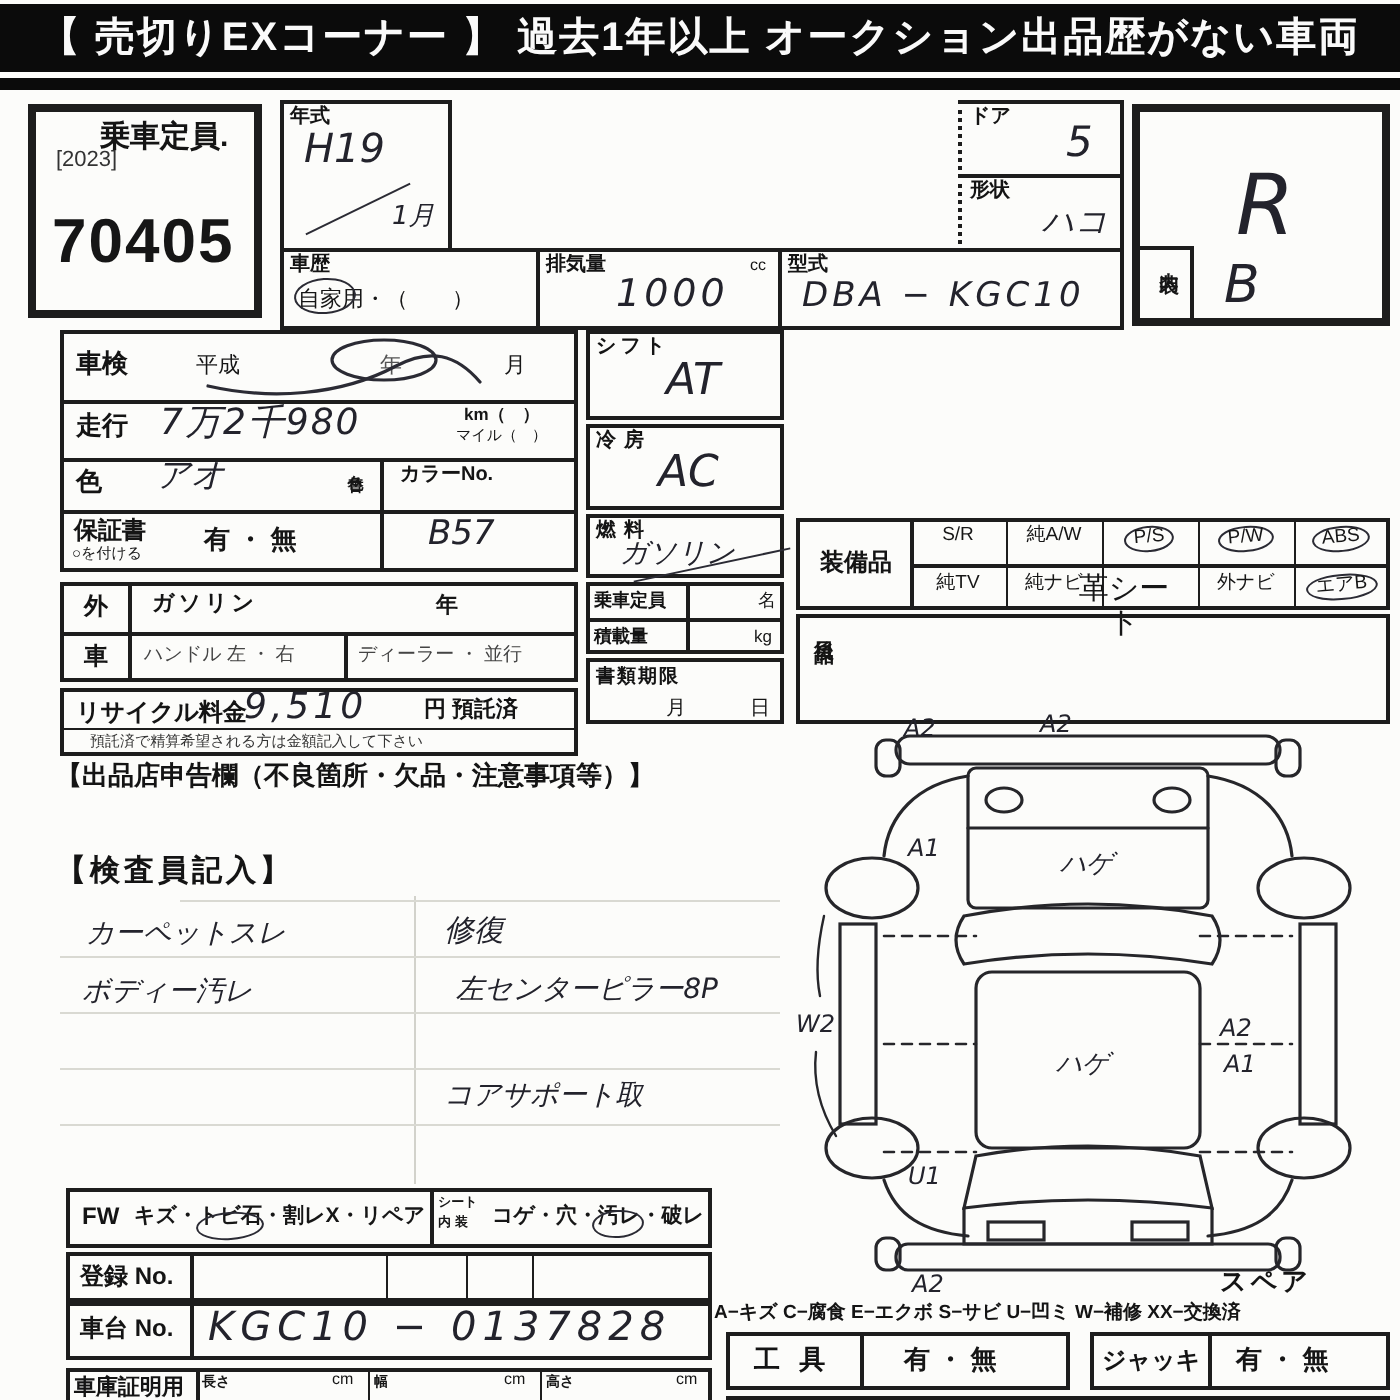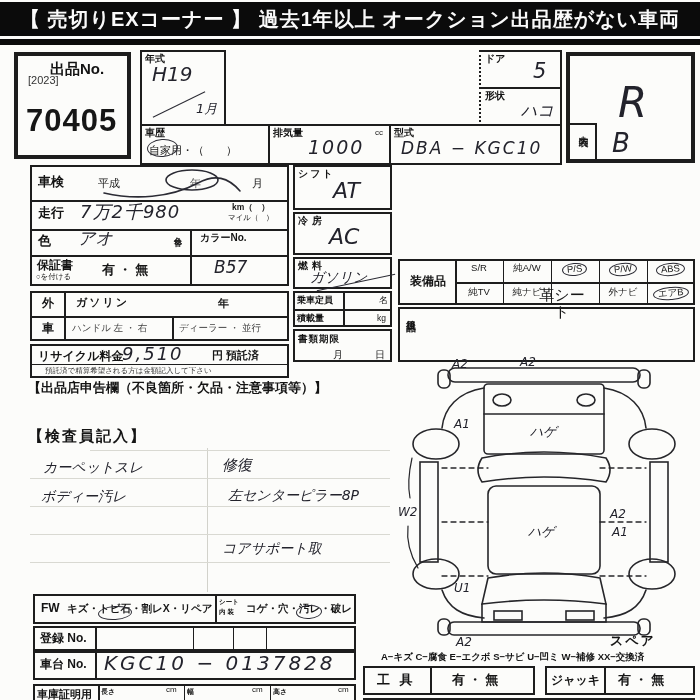--- a/index.html
+++ b/index.html
@@ -29,21 +29,21 @@
 </style>
 </head>
 <body>
 
 <div class="sheet">
 
   <div class="headerbar">【 売切りEXコーナー 】 過去1年以上 オークション出品歴がない車両</div>
   <div class="thinbar"></div>
 
   <div class="box thick" style="left:14px;top:52px;width:117px;height:107px;">
-    <span class="lbl" style="left:32px;top:5px;font-size:15px;">出品No.</span>
+    <span class="lbl" style="left:32px;top:5px;font-size:15px;">乗車定員.</span>
     <span class="txt" style="left:10px;top:18px;font-size:11px;color:#333;">[2023]</span>
     <span class="txt" style="left:8px;top:48px;font-size:31px;font-weight:bold;letter-spacing:1px;">70405</span>
   </div>
 
   <div class="box" style="left:140px;top:50px;width:86px;height:76px;">
     <span class="lbl" style="left:3px;top:2px;font-size:10px;">年式</span>
     <span class="txt hand" style="left:10px;top:12px;font-size:20px;">H19</span>
     <span class="abs" style="left:8px;top:52px;width:58px;border-top:1.5px solid #2b2b34;transform:rotate(-26deg);"></span>
     <span class="txt hand" style="left:54px;top:50px;font-size:13px;">1月</span>
   </div>
@@ -270,21 +270,21 @@
   <div class="vline" style="left:184px;top:684px;height:16px;border-left-width:1.5px;"></div>
   <div class="vline" style="left:270px;top:684px;height:16px;border-left-width:1.5px;"></div>
   <span class="lbl" style="left:37px;top:689px;font-size:11px;">車庫証明用</span>
   <span class="txt" style="left:101px;top:688px;font-size:7px;font-weight:bold;">長さ</span>
   <span class="txt" style="left:166px;top:686px;font-size:8px;">cm</span>
   <span class="txt" style="left:187px;top:688px;font-size:7px;font-weight:bold;">幅</span>
   <span class="txt" style="left:252px;top:686px;font-size:8px;">cm</span>
   <span class="txt" style="left:273px;top:688px;font-size:7px;font-weight:bold;">高さ</span>
   <span class="txt" style="left:338px;top:686px;font-size:8px;">cm</span>
 
-  <span class="lbl" style="left:357px;top:652px;font-size:9.5px;padding-left:24px;">A−キズ C−腐食 E−エクボ S−サビ U−凹ミ W−補修 XX−交換済</span>
+  <span class="lbl" style="left:357px;top:652px;font-size:9.5px;">A−キズ C−腐食 E−エクボ S−サビ U−凹ミ W−補修 XX−交換済</span>
   <div class="box" style="left:363px;top:666px;width:172px;height:29px;"></div>
   <div class="vline" style="left:430px;top:666px;height:29px;"></div>
   <span class="lbl" style="left:377px;top:673px;font-size:13px;letter-spacing:3px;">工 具</span>
   <span class="txt" style="left:452px;top:673px;font-size:13px;font-weight:bold;">有 ・ 無</span>
   <div class="box" style="left:545px;top:666px;width:150px;height:29px;"></div>
   <div class="vline" style="left:604px;top:666px;height:29px;"></div>
   <span class="lbl" style="left:551px;top:674px;font-size:12px;">ジャッキ</span>
   <span class="txt" style="left:618px;top:673px;font-size:13px;font-weight:bold;">有 ・ 無</span>
 
   <div class="hline" style="left:363px;top:698px;width:332px;"></div>

